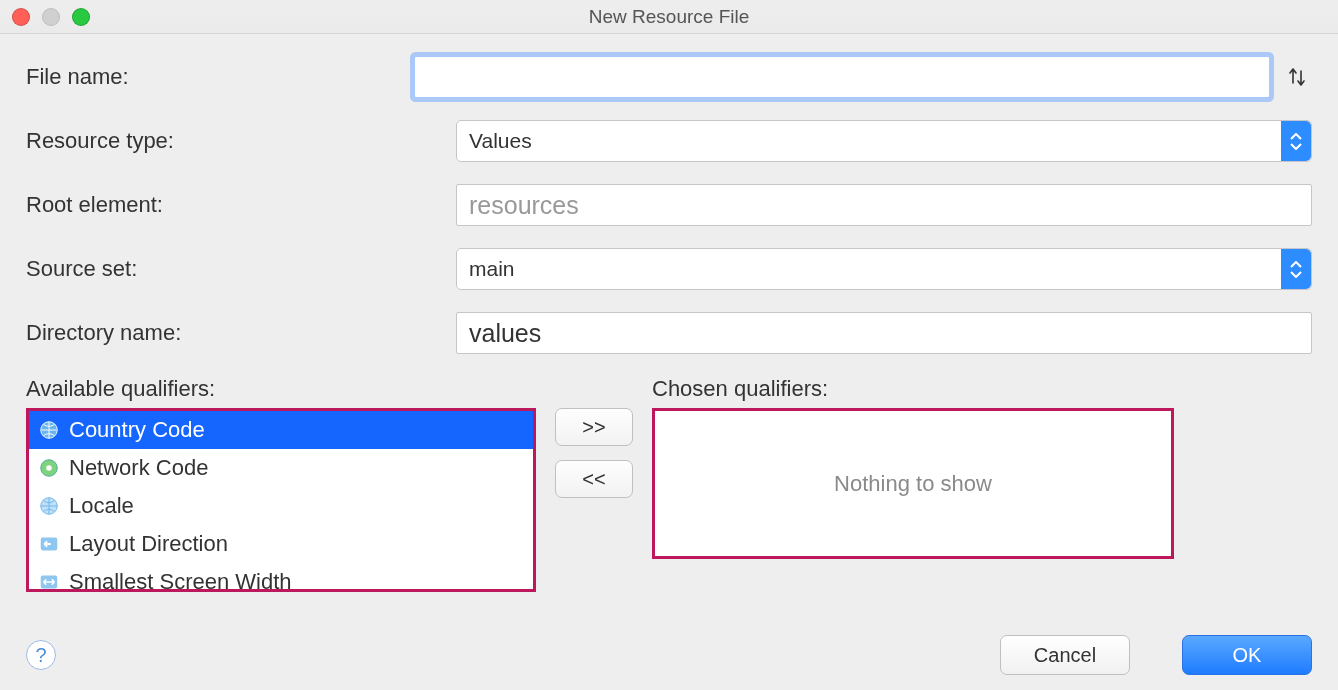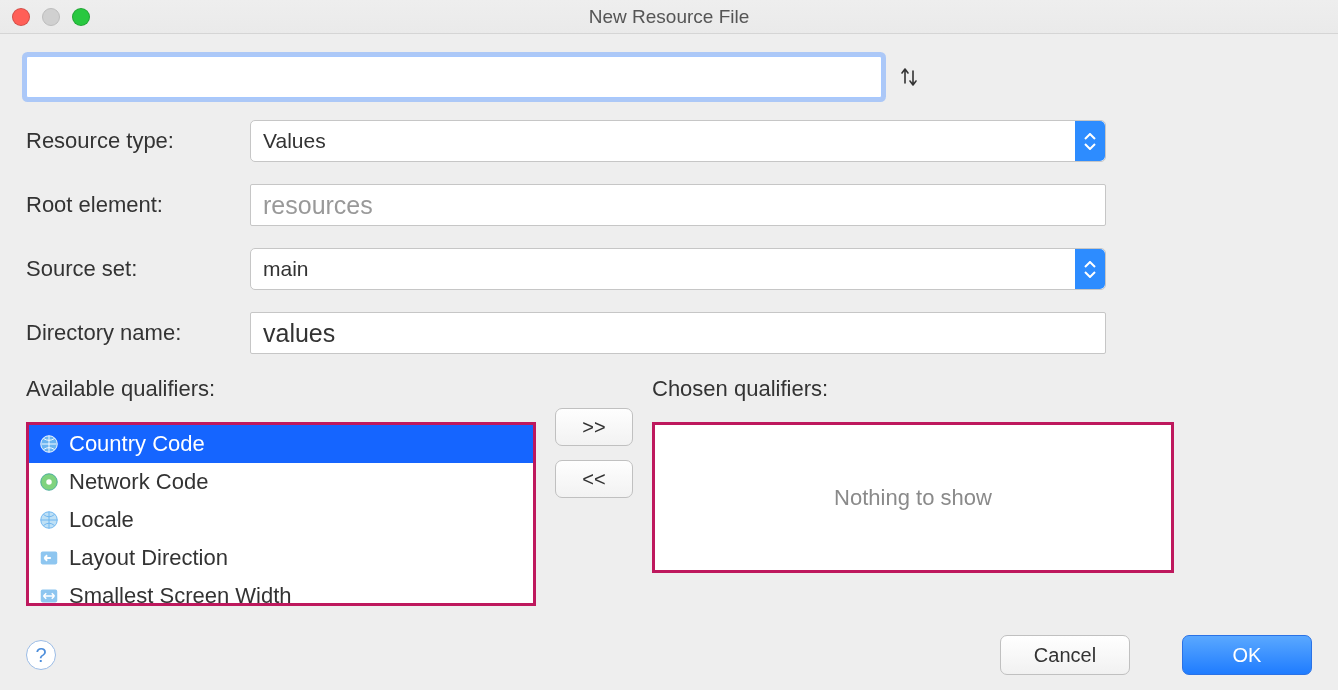--- a/index.html
+++ b/index.html
@@ -51,20 +51,21 @@
       width: 224px;
       font-size: 22px;
       color: #333;
       flex-shrink: 0;
     }
     .field-wrap {
       flex: 1;
       display: flex;
       align-items: center;
       gap: 12px;
+      justify-content: flex-end;
     }
     .text-input {
       width: 856px;
       height: 42px;
       border: 1px solid #c6c6c6;
       border-radius: 2px;
       padding: 0 12px;
       font-size: 25px;
       font-family: inherit;
       background: #fff;
@@ -110,21 +111,21 @@
       letter-spacing: -2px;
     }
     .dual-cols {
       display: flex;
       gap: 16px;
       margin-top: 4px;
     }
     .col-left, .col-right { display:flex; flex-direction:column; }
     .col-label {
       font-size: 22px;
-      margin-bottom: 20px;
+      margin-bottom: 6px;
       color: #333;
     }
     .listbox {
       border: 3px solid #be185d;
       background: #fff;
       overflow: hidden;
     }
     .listbox.left { width: 510px; height: 184px; }
     .listbox.right { width: 522px; height: 151px; display:flex; align-items:center; justify-content:center; }
     .listitem {
@@ -213,20 +214,21 @@
     <div class="tl red"></div>
     <div class="tl grey"></div>
     <div class="tl green"></div>
   </div>
   <div class="title">New Resource File</div>
 </div>
 
 <div class="content">
 
   <div class="form-row">
+    <div class="form-label">File name:</div>
     <div class="field-wrap">
       <input class="text-input focused" type="text" value="" style="">
       <div class="updown-icon">
         <svg width="24" height="24" viewBox="0 0 24 24">
             <path d="M8 4 L8 18 M8 4 L5 8 M8 4 L11 8" stroke="#333" stroke-width="1.6" fill="none" stroke-linecap="round"></path>
             <path d="M16 6 L16 20 M16 20 L13 16 M16 20 L19 16" stroke="#333" stroke-width="1.6" fill="none" stroke-linecap="round"></path>
           </svg>
       </div>
     </div>
   </div>

